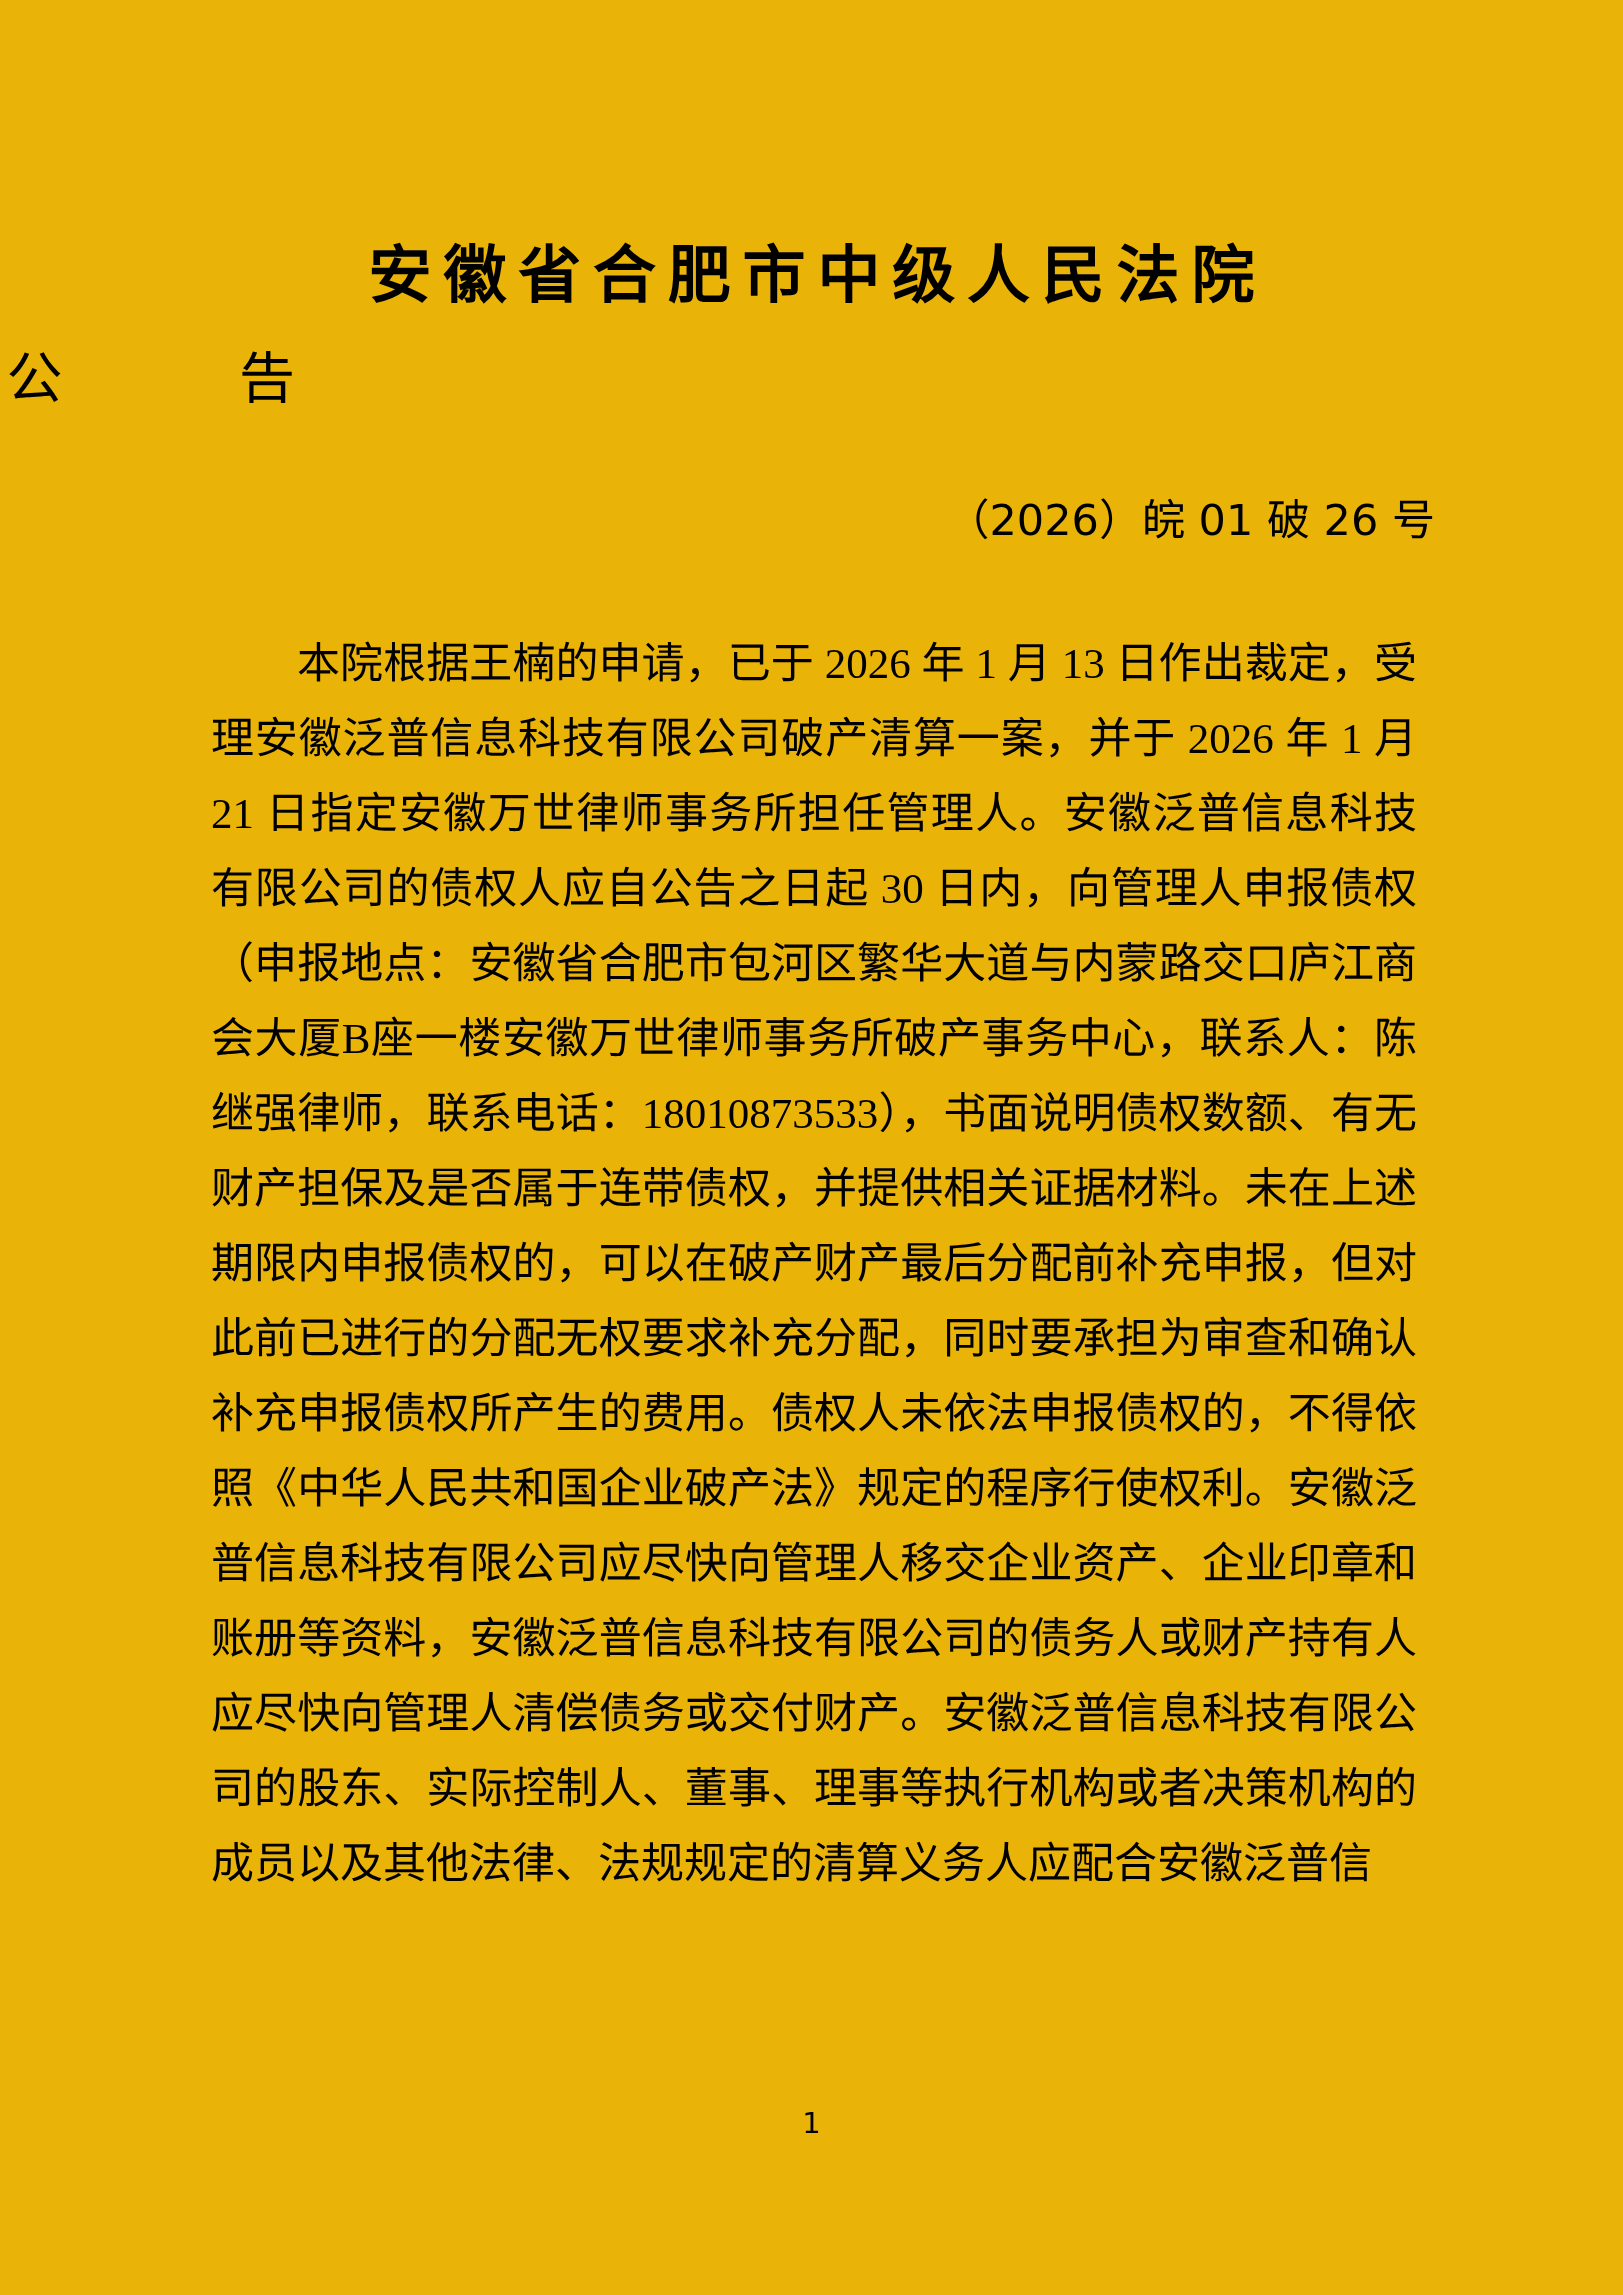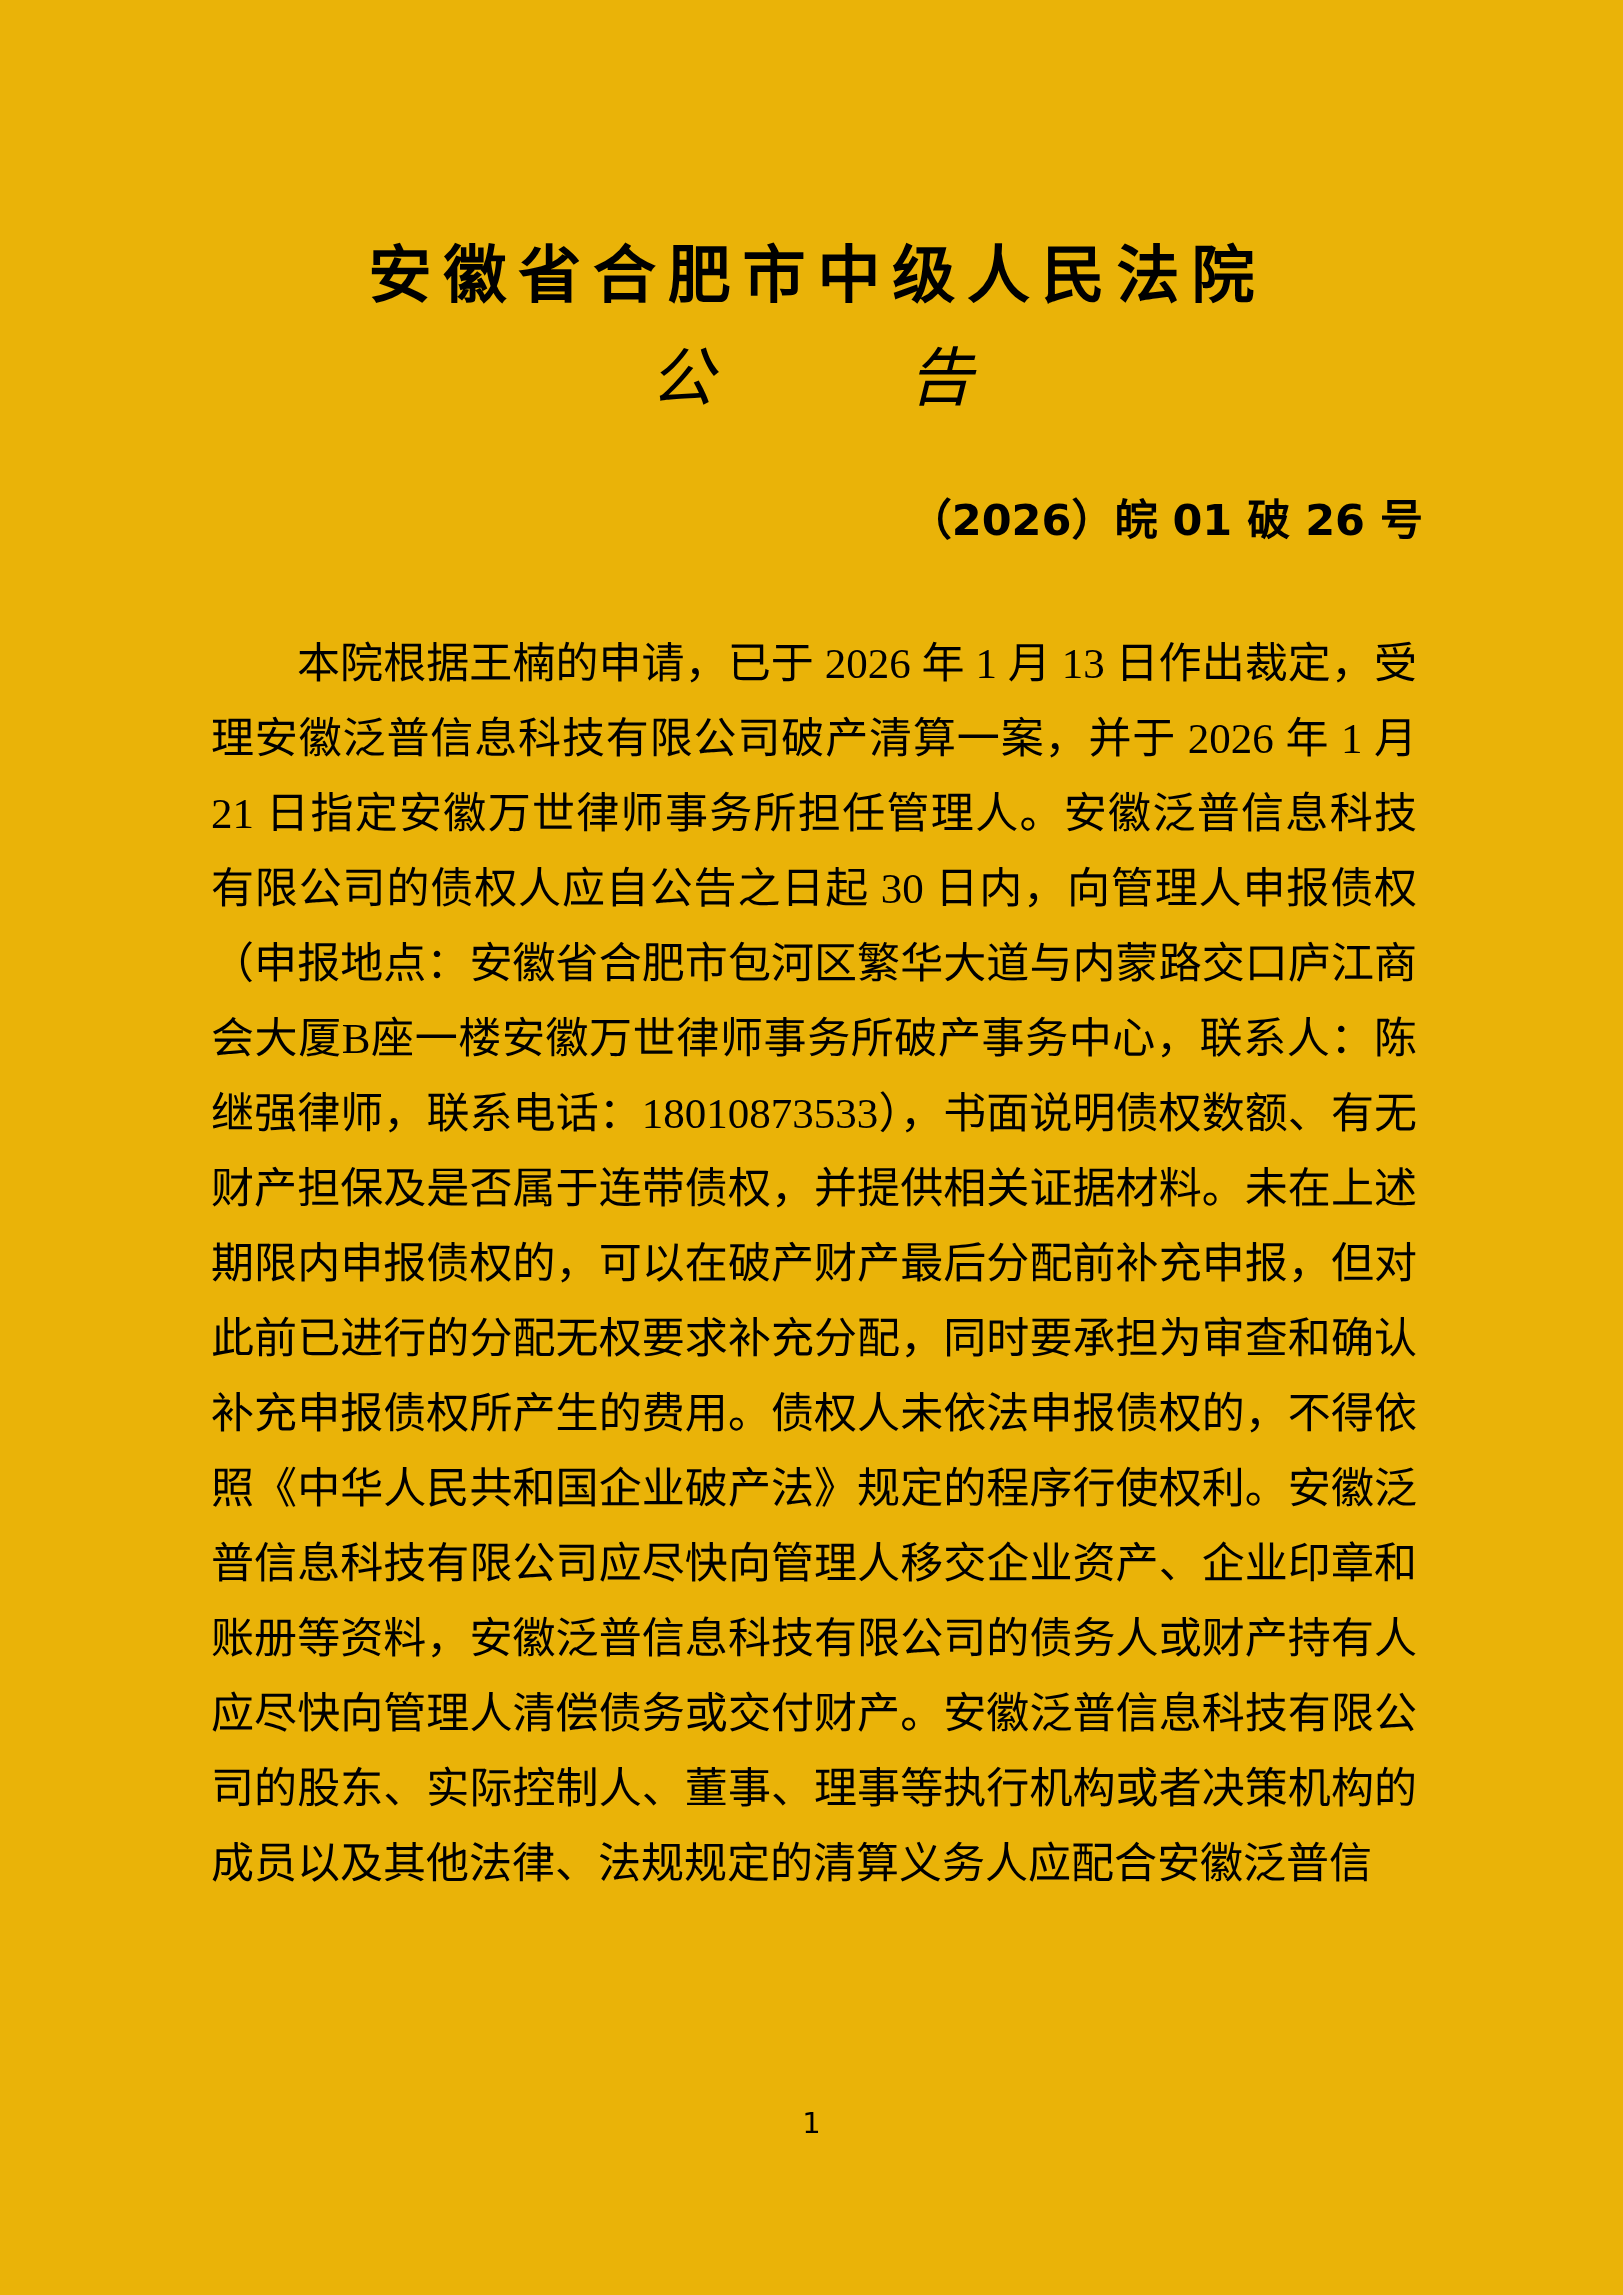--- a/index.html
+++ b/index.html
@@ -33,40 +33,40 @@
     letter-spacing: 11.8px;
     text-indent: 11.8px;
     white-space: nowrap;
   }
 
   .doc-type {
     position: absolute;
     top: 340px;
     left: 0;
     width: 1623px;
-    text-align: center;
-    font-size: 64px;
+    text-align: left;
+    font-size: 56px;
     line-height: 77px;
     font-weight: 400;
     letter-spacing: 6.5px;
     text-indent: 6.5px;
     white-space: pre;
-    font-style: italic;
   }
 
   .case-number {
     position: absolute;
     top: 489px;
     left: 0;
     width: 1423px;
     text-align: right;
     font-size: 43px;
     line-height: 63px;
-    font-weight: 700;
+    font-weight: 400;
     white-space: nowrap;
+    padding-left: 12px;
   }
 
   
   .body-text {
     position: absolute;
     top: 618px;
     left: 203px;
     width: 1222px;
     font-size: 43px;
     line-height: 75px;

